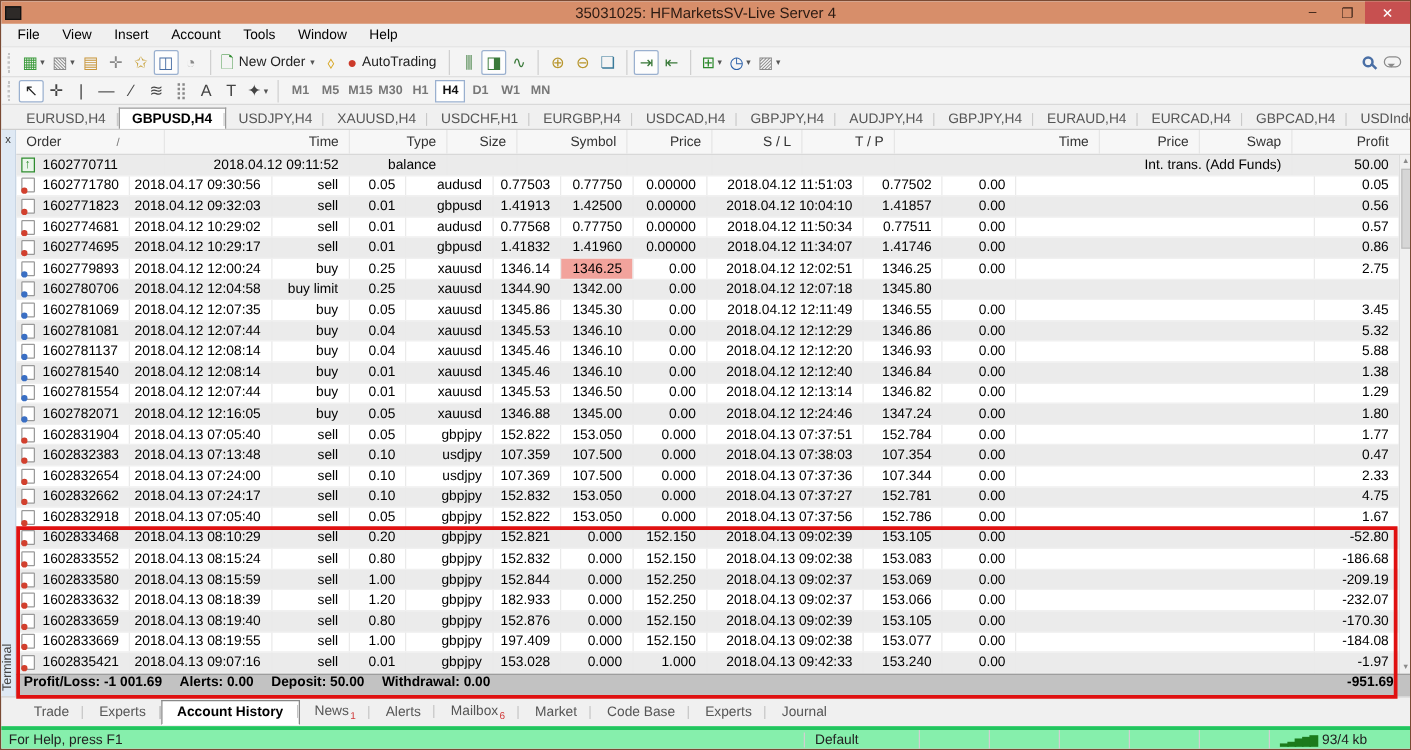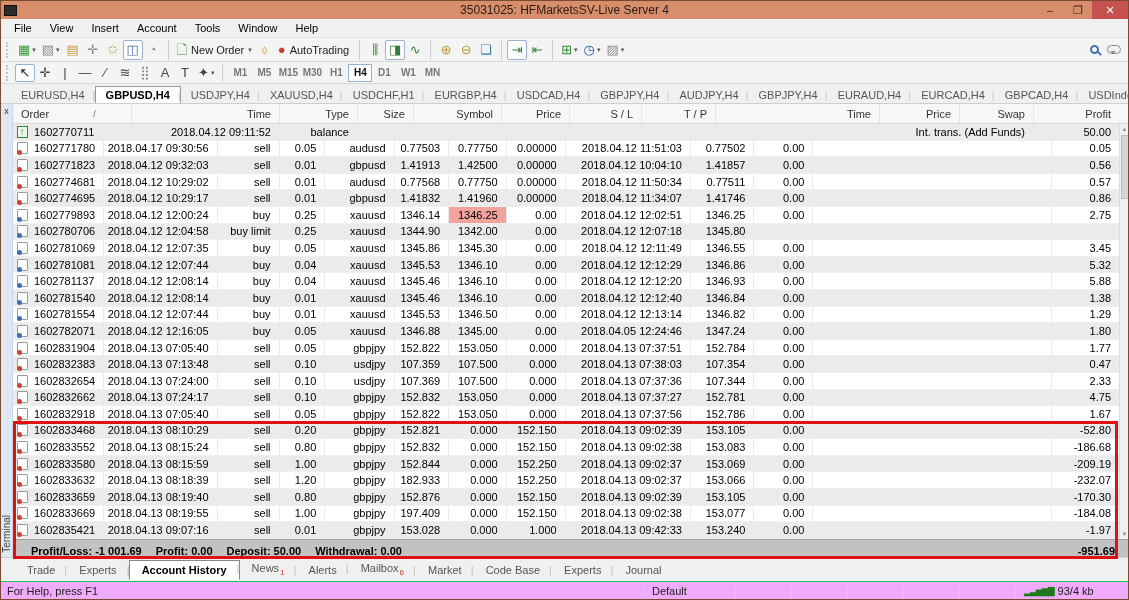--- a/index.html
+++ b/index.html
@@ -78,34 +78,34 @@
   .ic-sell::after { background:#d2402e; }
   .ic-buy::after { background:#3a6fc4; }
   .ic-balance { border:1px solid #2e8b2e; background:#eaf6ea; }
   .ic-balance::after { content:"\2191"; color:#2e8b2e; position:absolute; left:1.5px; top:-1px; font-size:10px; font-weight:bold; }
 
   .vscroll { width:10px; background:#f0f0f0; border-left:1px solid #ddd; display:flex; flex-direction:column; align-items:center; }
   .vscroll .arr { height:10px; font-size:6px; color:#8a8a8a; line-height:10px; }
   .vscroll .thumb { width:8px; height:64px; background:#d6d6d6; border:1px solid #bdbdbd; margin-top:1px; }
   .vscroll .arr.down { margin-top:auto; }
 
-  .summary { height:18.4px; background:#c2c2c2; border-top:1px solid #9e9e9e; display:flex; align-items:flex-end; font-weight:bold; padding-left:18px; }
+  .summary { height:18.4px; background:#c2c2c2; border-top:1px solid #9e9e9e; display:flex; align-items:flex-start; font-weight:bold; padding-left:6px; }
   .sum-pair { margin-right:14px; white-space:nowrap; }
   .sum-total { margin-left:auto; padding-right:14px; }
 
   
   .btabs { height:24px; background:#f0f0f0; display:flex; align-items:center; padding-left:14px; border-top:1px solid #d0d0d0; flex:0 0 auto; }
   .btab { padding:3px 12px; color:#555; position:relative; white-space:nowrap; }
   .btab + .btab::before { content:"|"; color:#c4c4c4; position:absolute; left:-3px; }
   .btab.active { background:#fff; border:1px solid #888; border-bottom-color:#fff; color:#000; font-weight:bold; }
   .badge { color:#d03a3a; font-size:8px; vertical-align:sub; margin-left:1px; }
   .badge:empty { display:none; }
 
   
-  .statusbar { height:18px; margin-top:auto; background:#f0abfc; border-top:1px solid #22c55e; display:flex; align-items:center; font-size:11px; color:#222; flex:0 0 auto; }
+  .statusbar { height:18px; margin-top:auto; background:#86efac; border-top:3px solid #22c55e; display:flex; align-items:center; font-size:11px; color:#222; flex:0 0 auto; }
   .sb-cell { border-right:1px solid #d0d0d0; height:100%; display:flex; align-items:center; padding:0 8px; }
   .sb-help { flex:1; border-right:1px solid #d0d0d0; padding:0 6px; }
   .sb-profile { width:92px; }
   .sb-empty { width:56px; }
   .sb-traffic { width:112px; border-right:none; gap:4px; }
   .bars { color:#1c7a1c; font-size:9px; letter-spacing:-1px; }
 
   .red-box { position:absolute; left:12px; top:420px; width:1105px; height:138px; border:3px solid #e01111; z-index:6; pointer-events:none; }
 </style>
 </head>
@@ -555,21 +555,21 @@
                 <span class="ic ic-buy"></span>
                 <span>1602782071</span>
               </div>
               <div class="c c-time">2018.04.12 12:16:05</div>
               <div class="c c-type">buy</div>
               <div class="c c-size">0.05</div>
               <div class="c c-symbol">xauusd</div>
               <div class="c c-price">1346.88</div>
               <div class="c c-sl">1345.00</div>
               <div class="c c-tp">0.00</div>
-              <div class="c c-time2">2018.04.05 12:24:46</div>
+              <div class="c c-time2">2018.04.12 12:24:46</div>
               <div class="c c-price2">1347.24</div>
               <div class="c c-swap">0.00</div>
               <div class="c c-comment"></div>
               <div class="c c-profit">1.80</div>
             </div>
             <div class="trow">
               <div class="c c-order">
                 <span class="ic ic-sell"></span>
                 <span>1602831904</span>
               </div>
@@ -786,21 +786,21 @@
             </div>
         </div>
         <div class="vscroll">
           <span class="arr">▲</span>
           <span class="thumb"></span>
           <span class="arr down">▼</span>
         </div>
       </div>
       <div class="summary">
         <span class="sum-pair"><span>Profit/Loss:</span> <span>-1 001.69</span></span>
-          <span class="sum-pair"><span>Profit:</span> <span>0.00</span></span>
+          <span class="sum-pair"><span>Alerts:</span> <span>0.00</span></span>
           <span class="sum-pair"><span>Deposit:</span> <span>50.00</span></span>
           <span class="sum-pair"><span>Withdrawal:</span> <span>0.00</span></span>
         <span class="sum-total">-951.69</span>
       </div>
     </div>
   </div>
 
   <div class="btabs">
     <div class="btab"><span>Trade</span></div>
       <div class="btab"><span>Experts</span></div>

